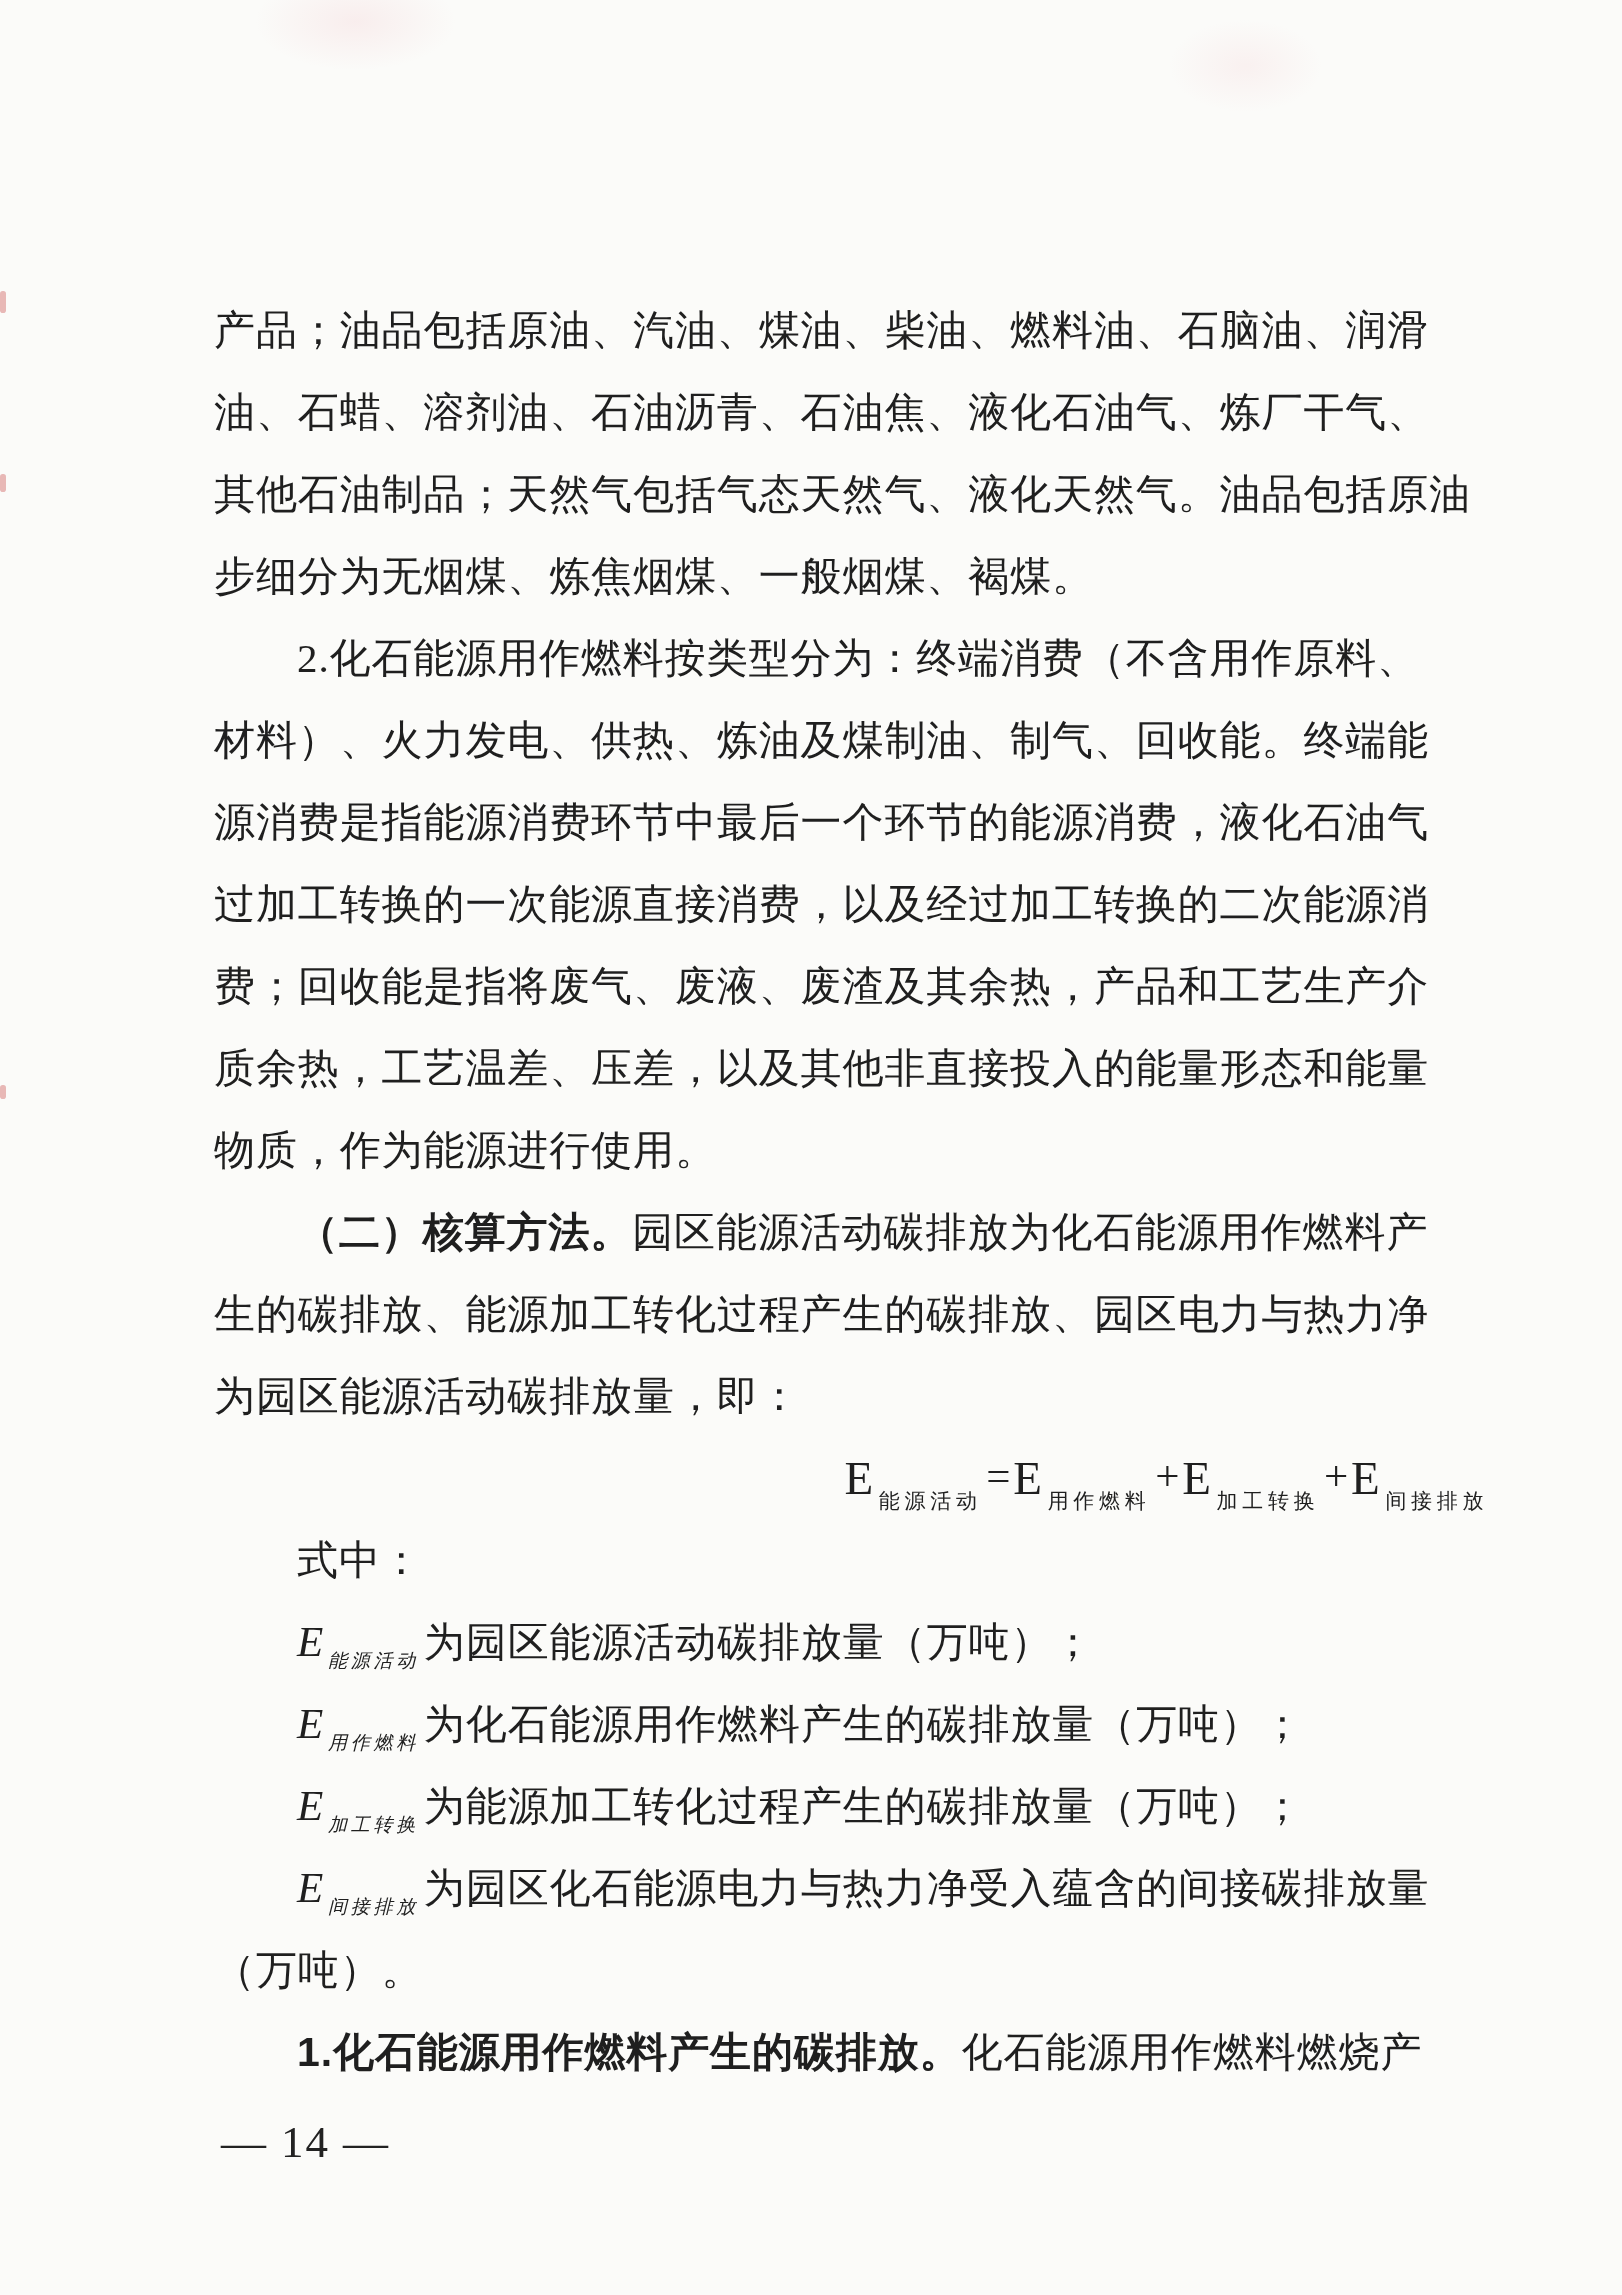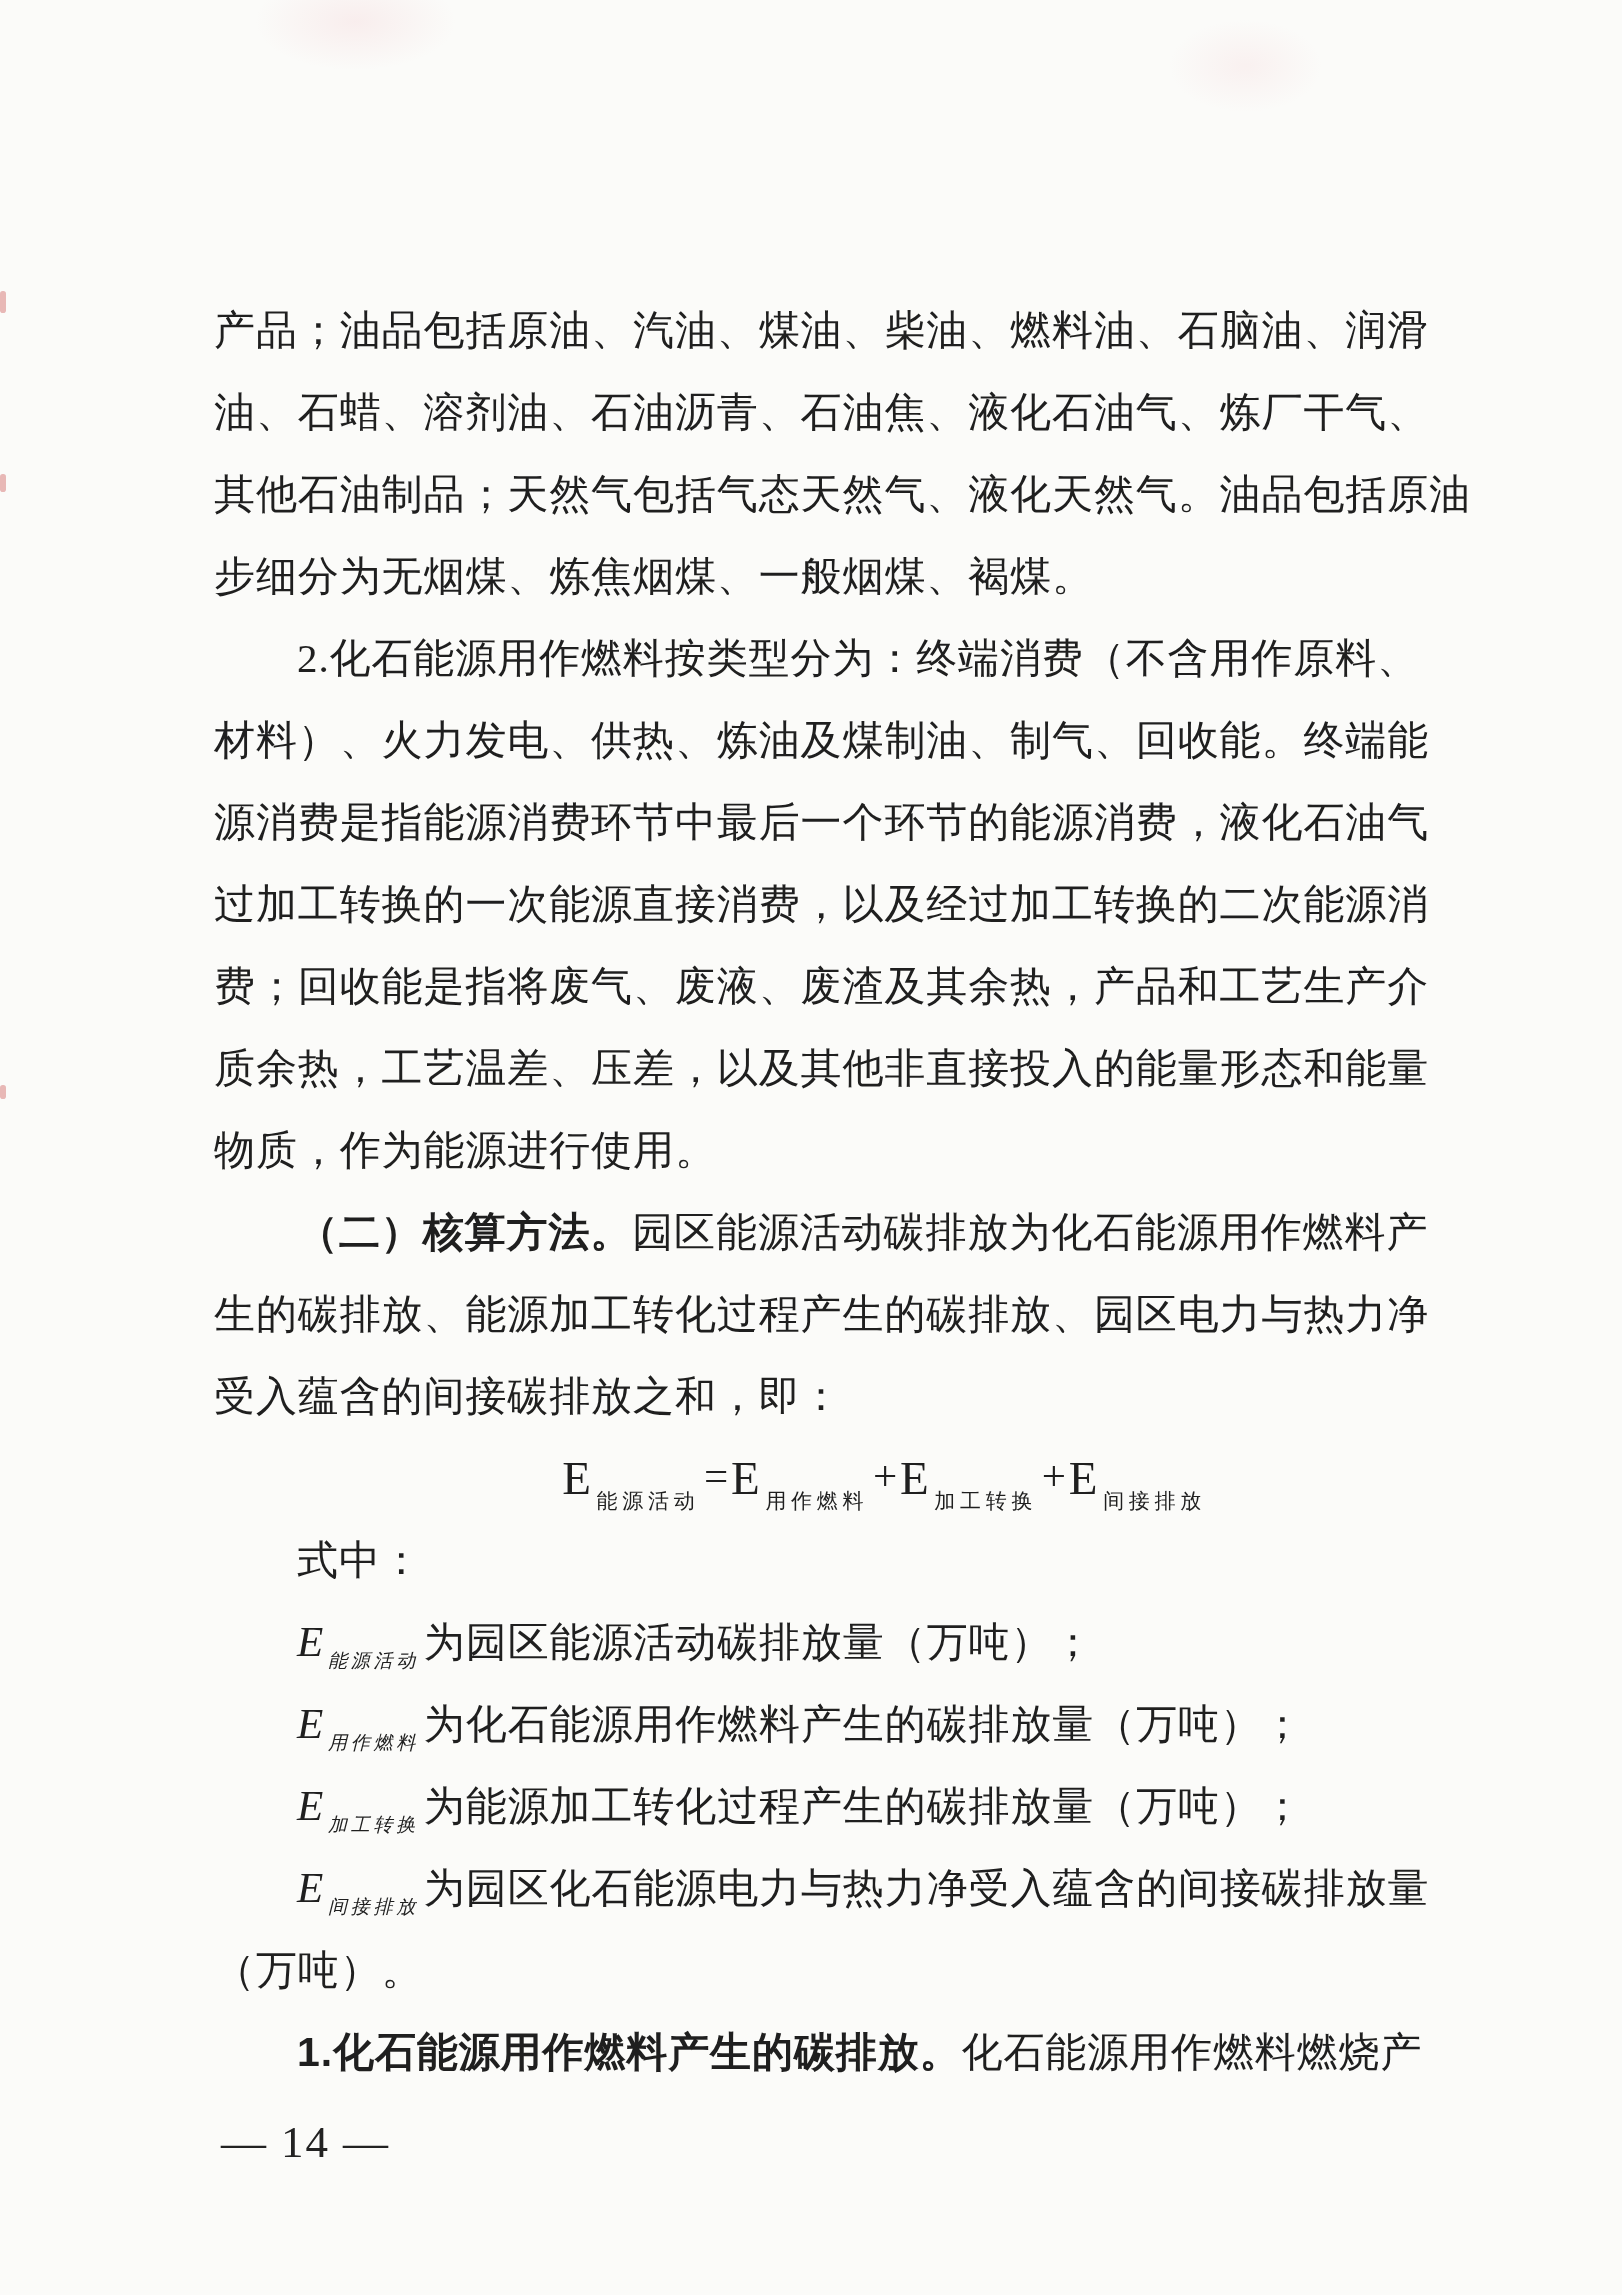--- a/index.html
+++ b/index.html
@@ -71,21 +71,21 @@
     font-size: 19px;
     letter-spacing: 3.8px;
     vertical-align: -11.3px;
     margin-left: 3.8px;
     margin-right: 4.7px;
   }
 
   
   .formula-line {
     height: 82px;
-    text-align: center;
+    text-align: right;
     white-space: nowrap;
   }
   .formula-inner {
     position: relative;
     display: inline-block;
     left: 66px;
     padding-top: 14px;
     line-height: normal;
   }
   .f-base {
@@ -140,21 +140,21 @@
     <div class="line">源消费是指能源消费环节中最后一个环节的能源消费，液化石油气</div>
     <div class="line">过加工转换的一次能源直接消费，以及经过加工转换的二次能源消</div>
     <div class="line">费；回收能是指将废气、废液、废渣及其余热，产品和工艺生产介</div>
     <div class="line">质余热，工艺温差、压差，以及其他非直接投入的能量形态和能量</div>
     <div class="line">物质，作为能源进行使用。</div>
 
     <div class="line indent">
       <span class="bh">（二）核算方法。</span><span>园区能源活动碳排放为化石能源用作燃料产</span>
     </div>
     <div class="line">生的碳排放、能源加工转化过程产生的碳排放、园区电力与热力净</div>
-    <div class="line">受入蕴含的间接碳排放之和，即：</div>
+    <div class="line">为园区能源活动碳排放量，即：</div>
 
     <div class="formula-line">
       <span class="formula-inner">
         <span class="f-base">E</span><span class="f-sub">能源活动</span><span class="f-op">=</span><span class="f-base">E</span><span class="f-sub">用作燃料</span><span class="f-op">+</span><span class="f-base">E</span><span class="f-sub">加工转换</span><span class="f-op">+</span><span class="f-base">E</span><span class="f-sub">间接排放</span>
       </span>
     </div>
 
     <div class="line indent">式中：</div>
 
     <div class="line indent">

